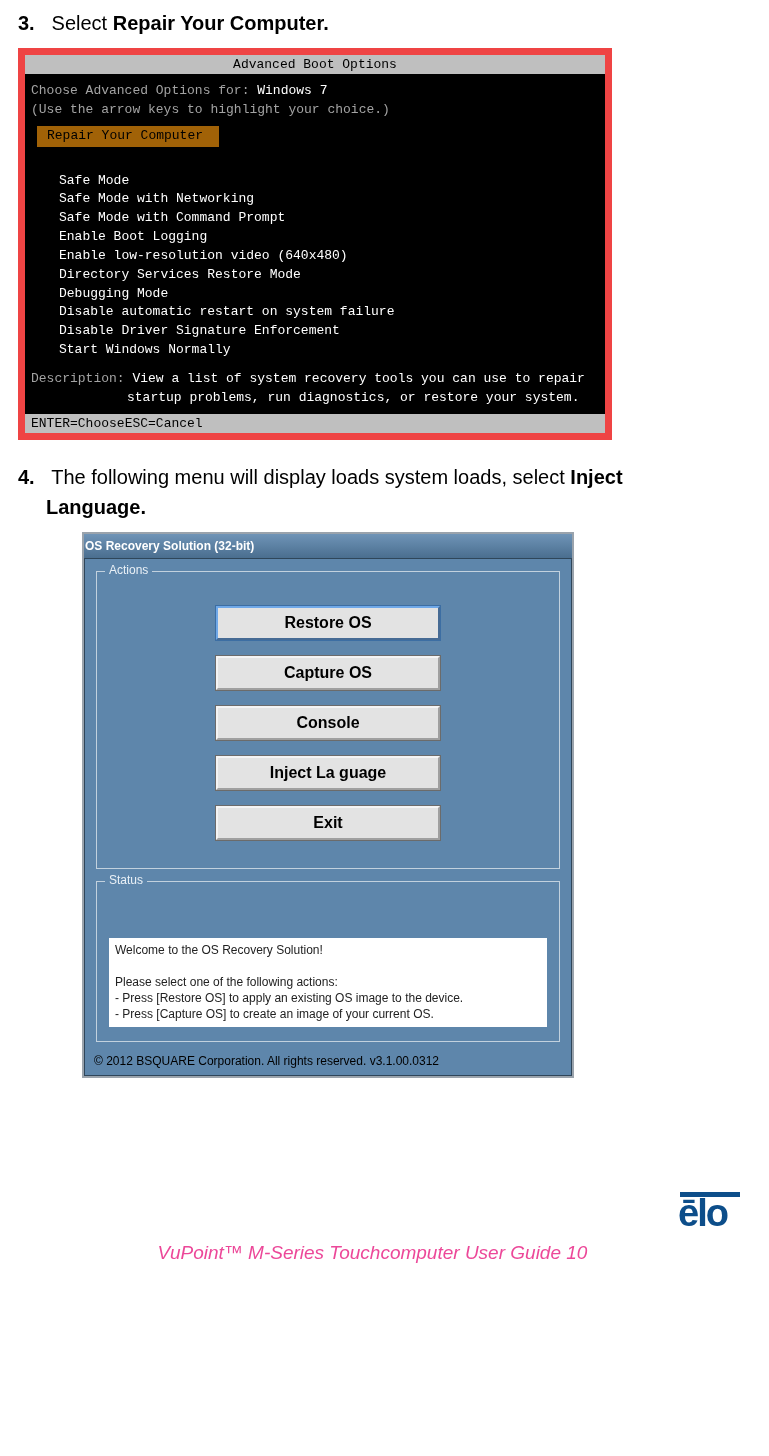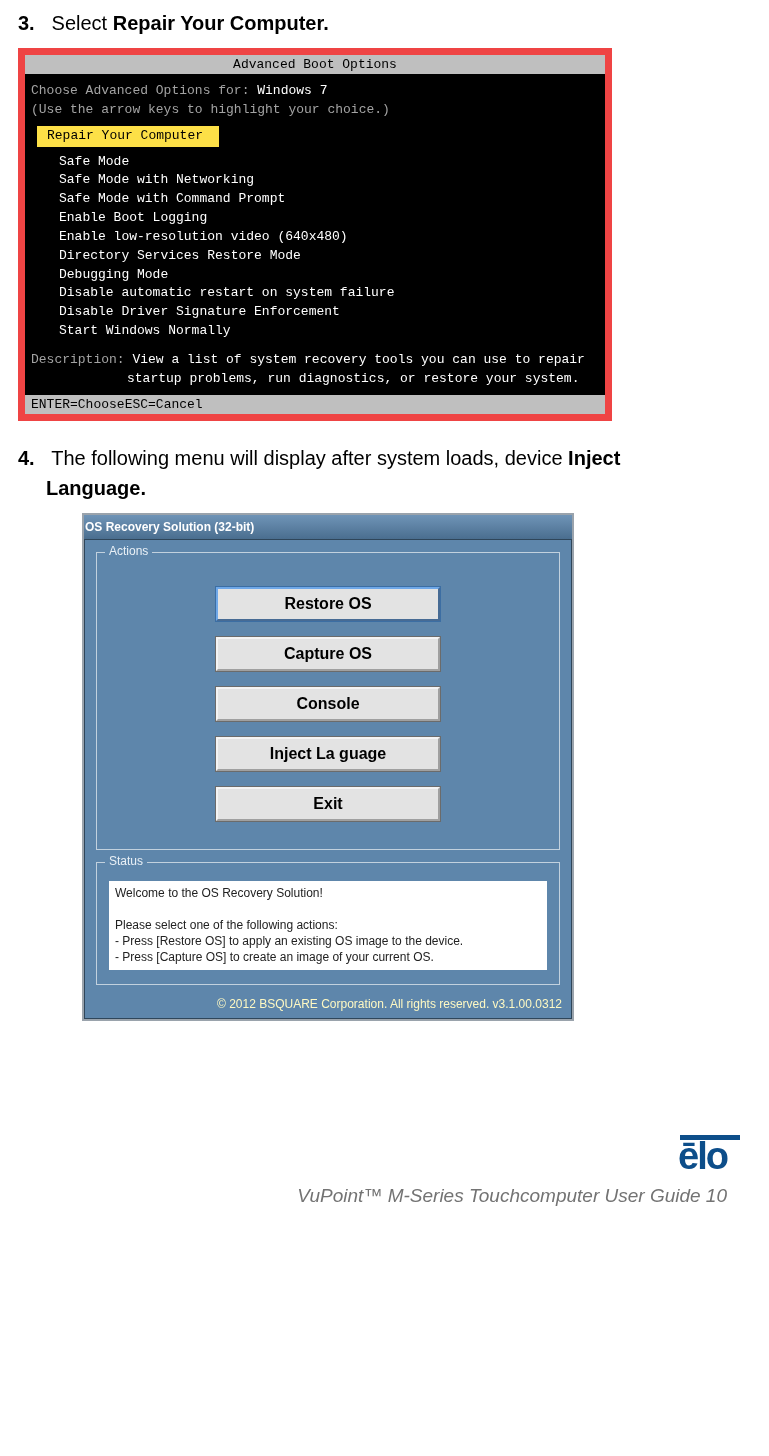--- a/index.html
+++ b/index.html
@@ -44,25 +44,25 @@
     .boot-body {
       font-family: Consolas, "Courier New", monospace;
       color: #a3a3a3;
       font-size: 13px;
       line-height: 1.45;
       padding: 8px 6px 6px 6px;
     }
     .boot-body .white { color: #ffffff; }
     .boot-body .indent { padding-left: 28px; display: block; }
     .repair-item {
-      background: #fde047;
+      background: #a16207;
       color: #000;
       display: inline-block;
       padding: 1px 16px 1px 10px;
-      margin: 6px 0 6px 6px;
+      margin: 6px 0 25px 6px;
     }
     .boot-desc { margin-top: 10px; }
     .boot-desc .dkey { color: #a3a3a3; }
     .boot-desc .dval { color: #ffffff; }
     .boot-footer {
       background: #bfbfbf;
       color: #000;
       font-family: Consolas, "Courier New", monospace;
       font-size: 13px;
       padding: 2px 6px;
@@ -114,25 +114,26 @@
     }
     .rec-btn.focused { border-color: #6fa8e8; box-shadow: 0 0 0 1px #3c6ea3; }
     .status-box {
       background: #ffffff;
       color: #222;
       font-size: 12px;
       padding: 4px 6px;
       min-height: 80px;
       white-space: pre-line;
       line-height: 1.35;
+      margin-top: 38px;
     }
     .rec-footer {
-      color: #fef9c3;
-      font-size: 12px;
-      text-align: right;
+      color: #000000;
+      font-size: 12px;
+      text-align: left;
       padding: 4px 10px 8px 10px;
     }
     
     .logo {
       margin-top: 114px;
       display: flex;
       justify-content: flex-end;
       padding-right: 24px;
     }
     .elo {
@@ -145,25 +146,25 @@
       padding-top: 6px;
       letter-spacing: -2px;
     }
     .elo .bar {
       position: absolute;
       top: 0; left: 2px;
       width: 60px; height: 5px;
       background: #0d4e8a;
     }
     .footer-text {
-      text-align: right;
+      text-align: center;
       font-style: italic;
       font-size: 19px;
       padding: 14px 24px 30px 0;
-      color: #737373;
+      color: #ec4899;
     }
   </style>
 </head>
 <body>
 
 <div class="page">
 
   <p class="step">
     <span class="num">3.</span>
     <span>Select </span><span class="bold">Repair Your Computer.</span>
@@ -197,21 +198,21 @@
       </div>
     </div>
     <div class="boot-footer">
       <span>ENTER=Choose</span>
       <span>ESC=Cancel</span>
     </div>
   </div>
 
   <p class="step">
     <span class="num">4.</span>
-    <span>The following menu will display after system loads, device </span><span class="bold">Inject</span><br>
+    <span>The following menu will display loads system loads, select </span><span class="bold">Inject</span><br>
     <span style="display:inline-block;width:28px"></span><span class="bold">Language.</span>
   </p>
 
   <div class="rec-wrap">
     <div class="rec-titlebar">OS Recovery Solution (32-bit)</div>
 
     <div class="fieldset">
       <span class="fieldset-legend">Actions</span>
       <div class="rec-btn focused">Restore OS</div>
       <div class="rec-btn">Capture OS</div>

